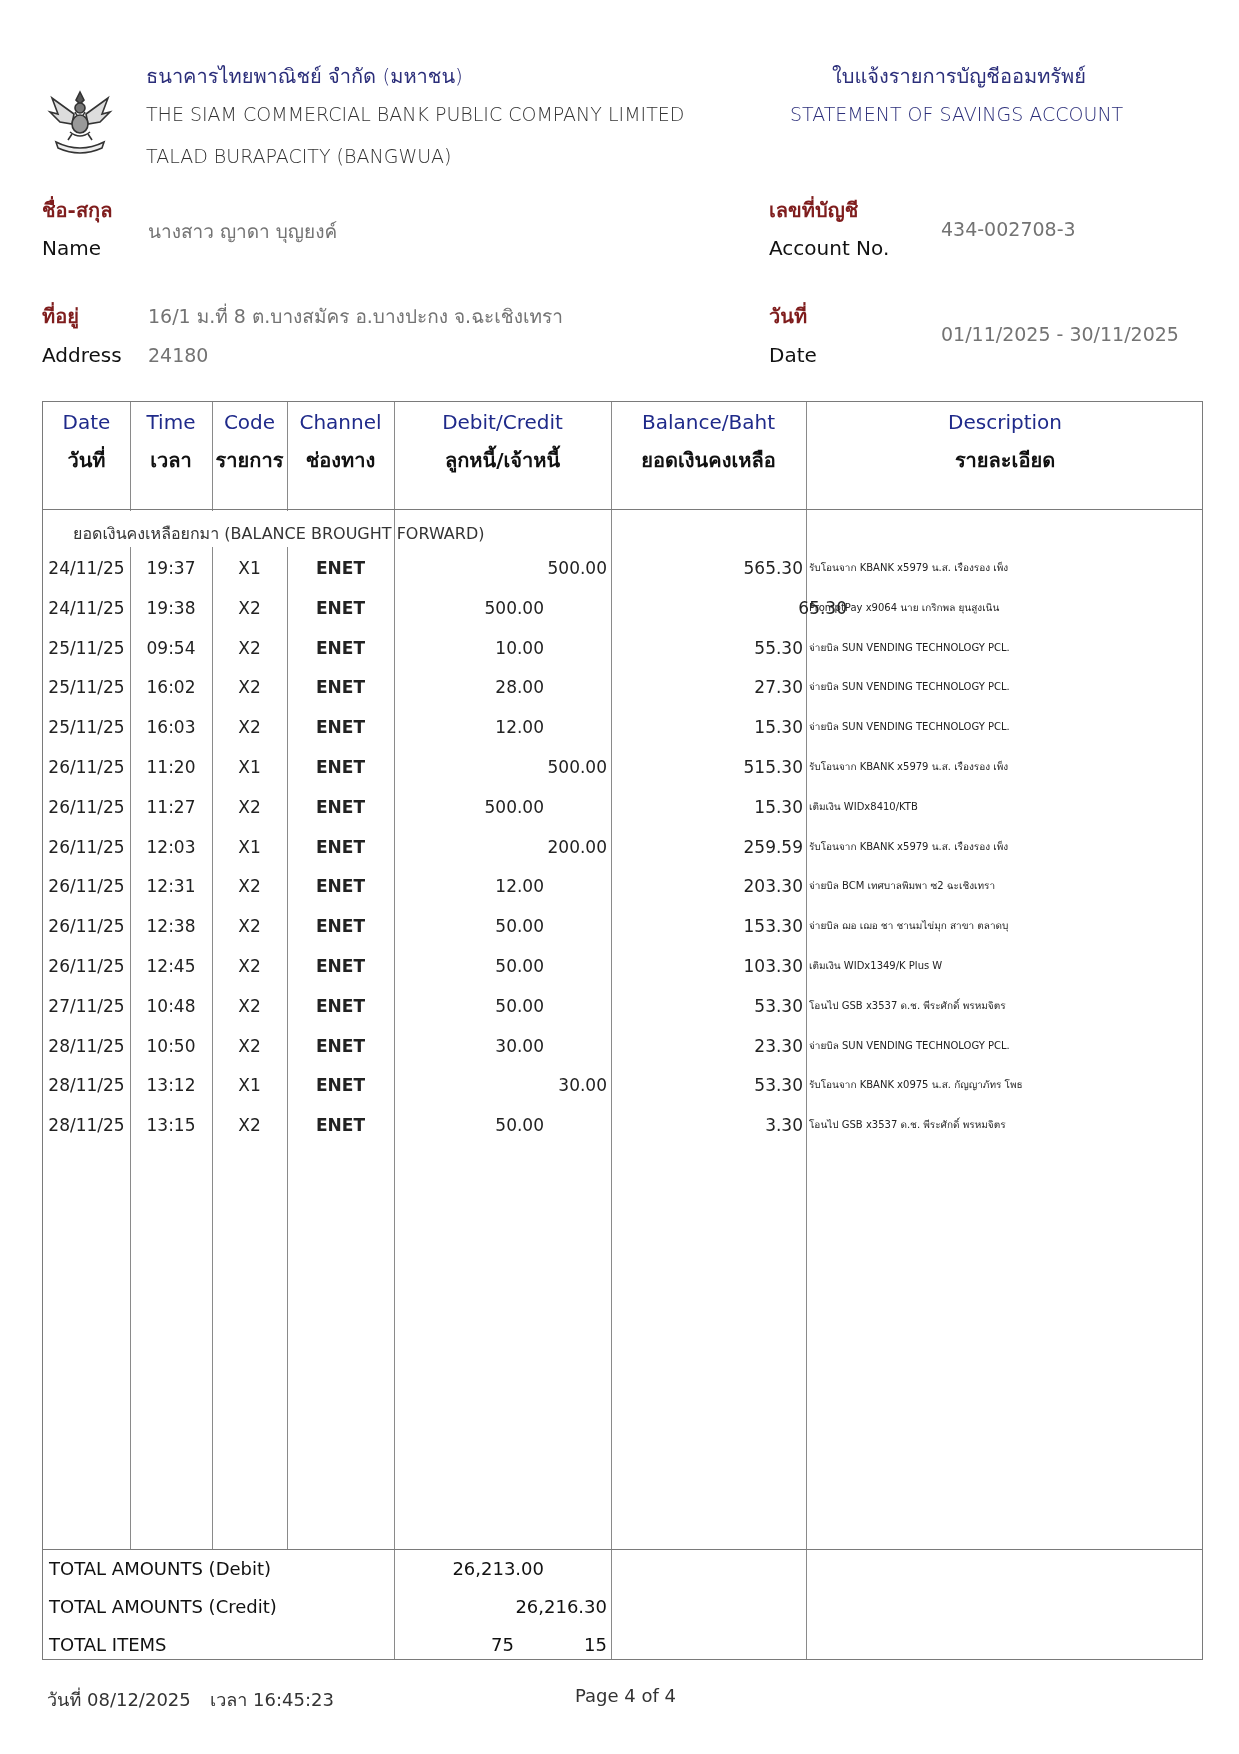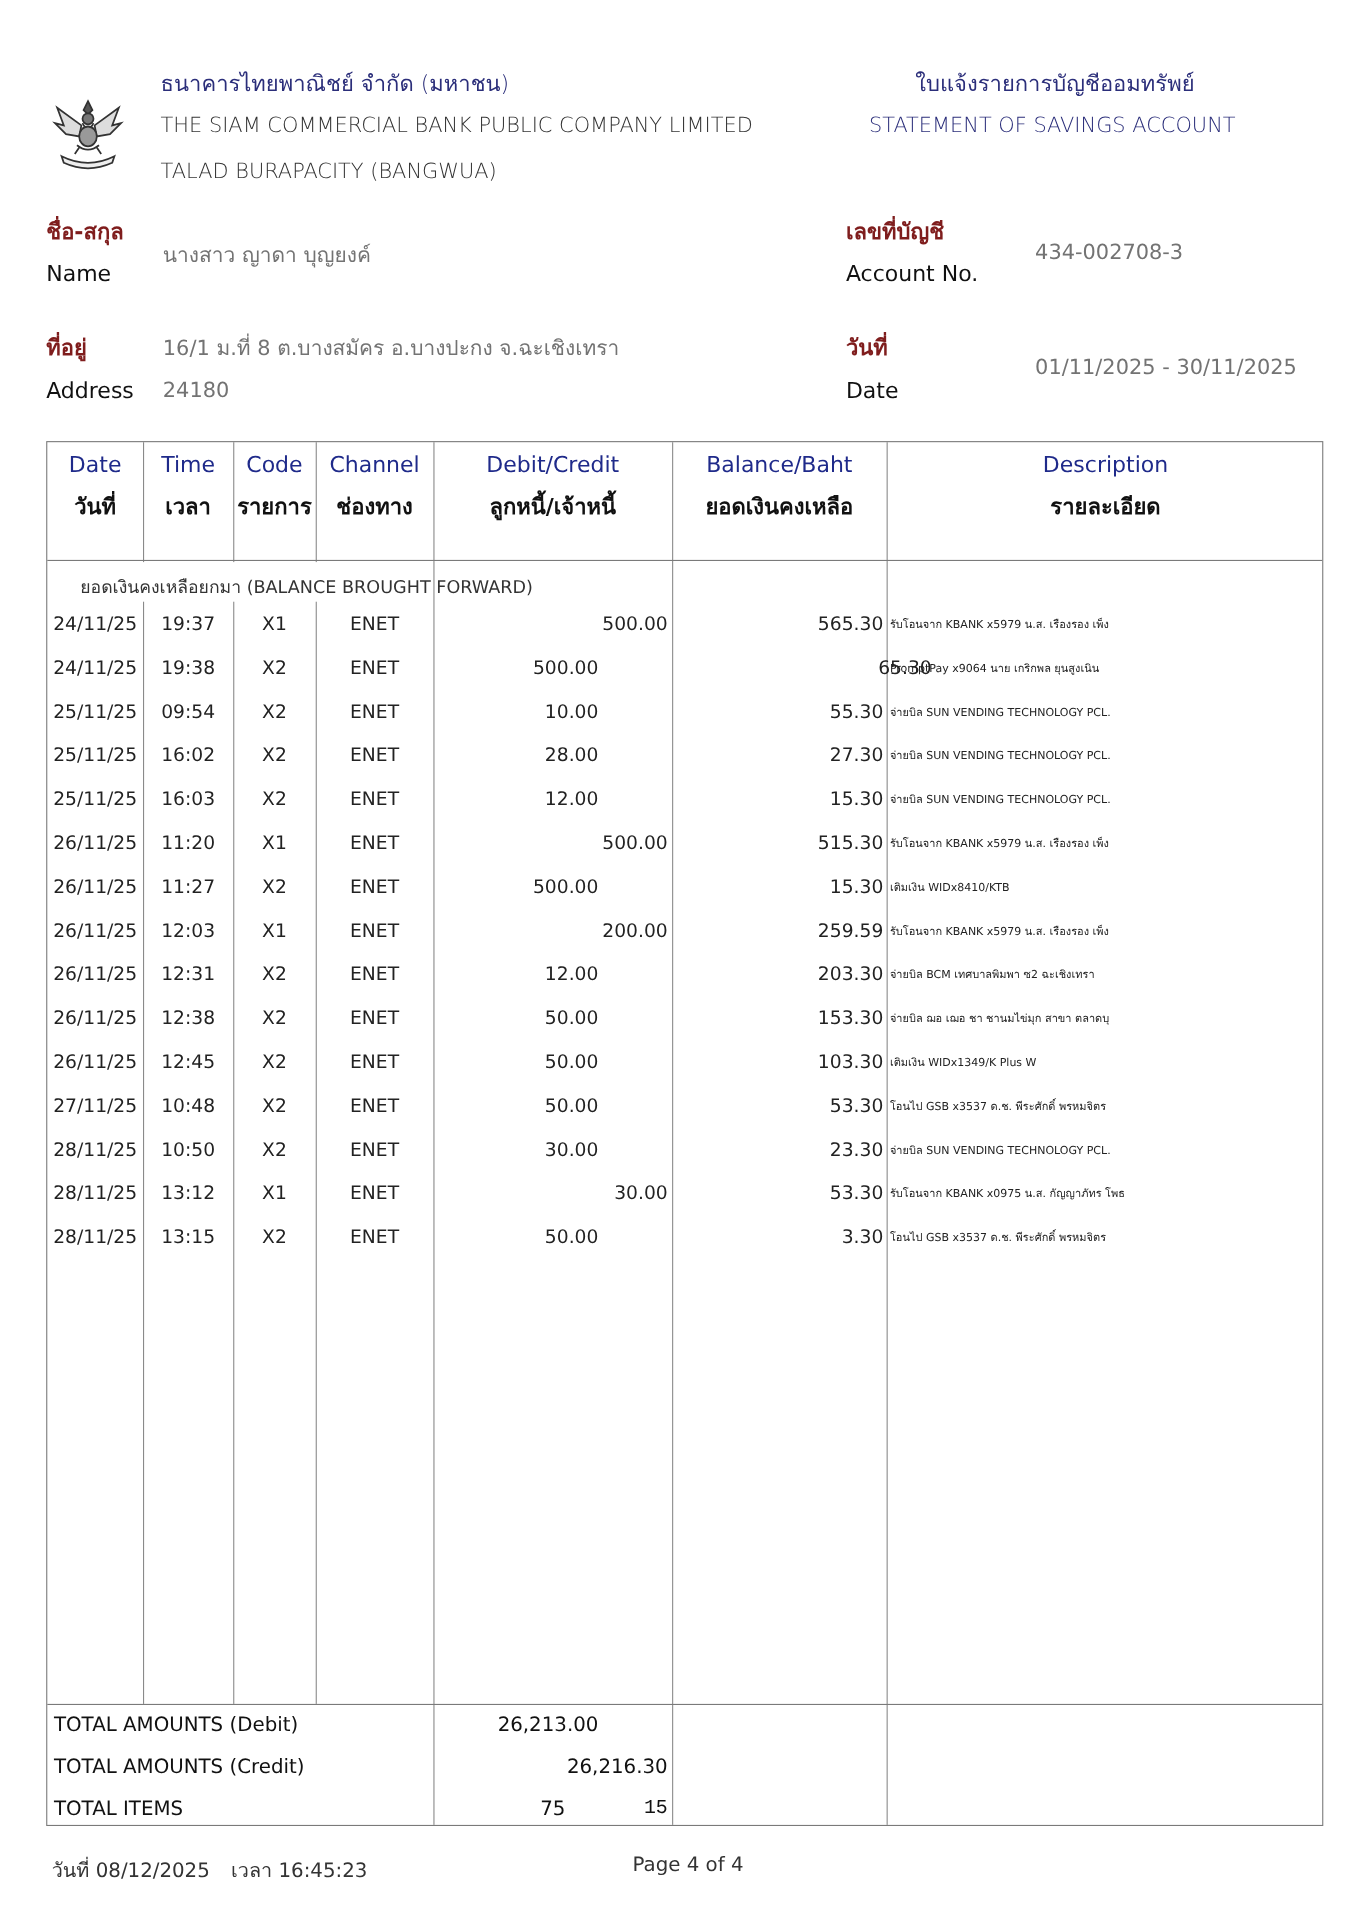--- a/index.html
+++ b/index.html
@@ -18,21 +18,21 @@
   .vline { position:absolute; top:0; width:1px; background:#8a8a8a; }
   .hline { position:absolute; left:0; height:1px; background:#7a7a7a; width:100%; }
   .th { position:absolute; top:0; height:108px; text-align:center; font-size:20px; }
   .th .en { display:block; margin-top:8px; color:#1f2a8a; }
   .th .th2 { display:block; margin-top:10px; color:#111; font-weight:bold; }
   .row { position:absolute; left:0; width:100%; height:40px; font-size:17px; color:#222; }
   .cell { position:absolute; top:9px; white-space:nowrap; }
   .c-date { left:0; width:87px; text-align:center; }
   .c-time { left:87px; width:82px; text-align:center; }
   .c-code { left:169px; width:75px; text-align:center; }
-  .c-chan { left:244px; width:107px; text-align:center; }
+  .c-chan { left:244px; width:107px; text-align:center;font-weight:bold; }
   .c-amt  { left:351px; width:217px; }
   .c-amt.credit { text-align:right; }
   .c-amt.debit  { text-align:right; padding-right:0; }
   .c-bal  { left:568px; width:192px; text-align:right; }
   .c-desc { left:766px; width:390px; text-align:left; font-size:10px; top:11px; }
 
   .tot { position:absolute; font-size:18px; color:#111; white-space:nowrap; }
   .foot { font-size:18px; color:#333; }
 </style>
 </head>
@@ -260,18 +260,18 @@
         <div class="cell c-desc">โอนไป GSB x3537 ด.ช. พีระศักดิ์ พรหมจิตร</div>
       </div>
     </div>
 
   <div class="tot" style="left:6px; top:1156px;">TOTAL AMOUNTS (Debit)</div>
   <div class="tot" style="left:351px; width:150px; text-align:right; top:1156px;">26,213.00</div>
   <div class="tot" style="left:6px; top:1194px;">TOTAL AMOUNTS (Credit)</div>
   <div class="tot" style="left:351px; width:213px; text-align:right; top:1194px;">26,216.30</div>
   <div class="tot" style="left:6px; top:1232px;">TOTAL ITEMS</div>
   <div class="tot" style="left:351px; width:120px; text-align:right; top:1232px;">75</div>
-  <div class="tot" style="left:351px; width:213px; text-align:right; top:1232px;font-family:Liberation Mono, monospace;">15</div>
+  <div class="tot" style="left:351px; width:213px; text-align:right; top:1232px;">15</div>
 </div>
 
 <div class="abs foot" style="left:47px; top:1685px;">วันที่ 08/12/2025</div>
 <div class="abs foot" style="left:210px; top:1685px;">เวลา 16:45:23</div>
 <div class="abs foot" style="left:575px; top:1685px;">Page 4 of 4</div>
 
 </body></html>

